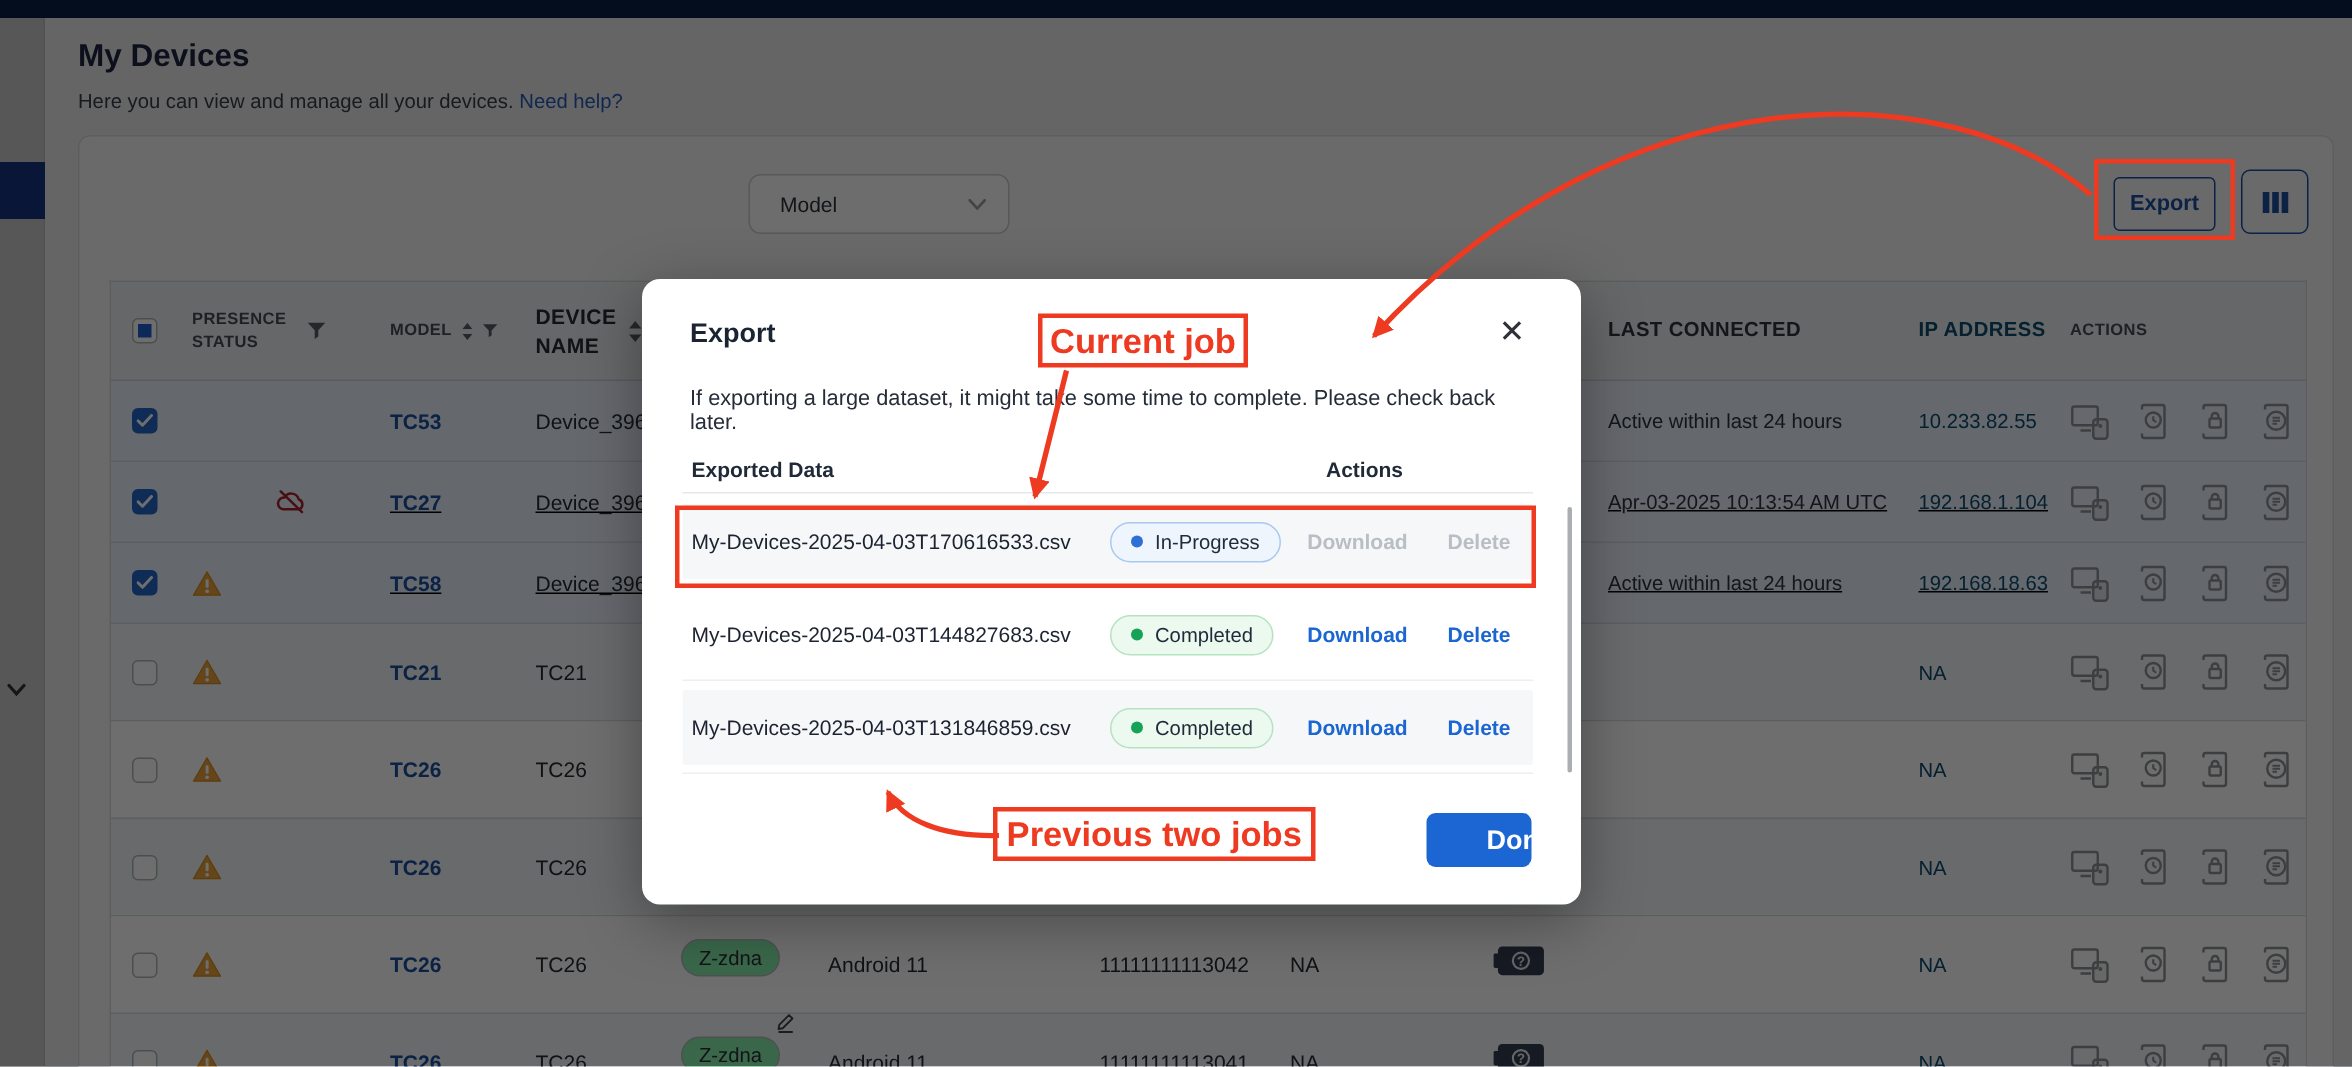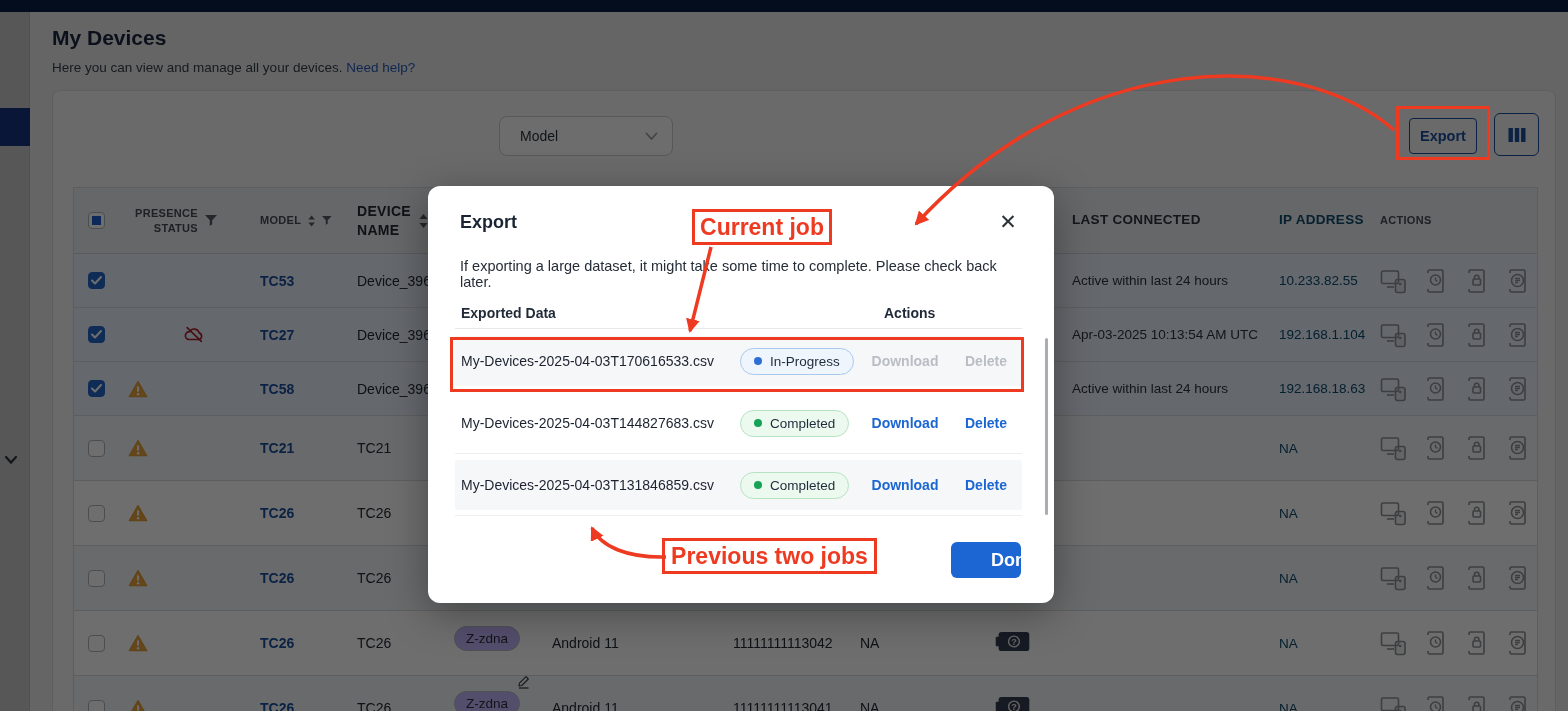--- a/index.html
+++ b/index.html
@@ -58,21 +58,21 @@
   .cb { width:17px; height:17px; border:1.5px solid #aeb4ba; border-radius:4px; background:#fff; display:flex; align-items:center; justify-content:center; cursor:pointer; }
   .cb.on { background:#2466c8; border-color:#2466c8; }
   .cb .tick { display:none; }
   .cb.on .tick { display:block; }
   .cb.ind .indsq { width:9px; height:9px; background:#1f5fd0; }
 
   .pi { display:none; }
   .pi.show { display:inline-flex; }
   .pi.cloud.show { margin-left:55px; }
 
-  .tag-chip { display:inline-flex; border:1px solid #b6bac0; border-radius:14px; padding:4px 11px; font-size:13.5px; color:#2a3038; background:#c4b5fd; margin-top:-10px; }
+  .tag-chip { display:inline-flex; border:1px solid #b6bac0; border-radius:14px; padding:4px 11px; font-size:13.5px; color:#2a3038; background:#86efac; margin-top:-10px; }
   .edit-pencil { position:absolute; left:69px; top:38px; cursor:pointer; }
 
   .aicon { cursor:pointer; display:inline-flex; }
 
   
   .dim { position:absolute; inset:0; background:rgba(0,0,0,0.57); z-index:40; }
   .modal { position:absolute; left:428px; top:186px; width:626px; height:417px; background:#fff; border-radius:12px;
            box-shadow:0 10px 40px rgba(0,0,0,.35); z-index:60; }
   .m-title { position:absolute; left:32px; top:26px; font-size:18px; font-weight:bold; color:#1a2433; }
   .m-close { position:absolute; right:34px; top:24px; width:24px; height:24px; border:none; background:none; font-size:21px; color:#2c3238; cursor:pointer; line-height:22px; }
@@ -146,21 +146,21 @@
   </button>
 
   <div class="dtable">
     <div class="thead">
       <div class="c c-check">
           <span class="cb ind">
             <span class="indsq"></span>
           </span>
         </div>
       <div class="c c-presence hcell">
-        <span style="width:70px;text-align:right;">PRESENCE STATUS</span>
+        <span style="width:70px;">PRESENCE STATUS</span>
         <svg width="12" height="11" viewBox="0 0 12 11">
             <path d="M0 0 H12 L7.2 5.2 V9.3 L4.8 11 V5.2 Z" fill="#565b61"></path>
           </svg>
       </div>
       <div class="c c-model hcell">
         <span>MODEL</span>
         <svg width="9" height="14" viewBox="0 0 9 14">
             <path d="M4.5 0 L8.6 5 H0.4 Z" fill="#565b61"></path>
             <path d="M4.5 14 L0.4 9 H8.6 Z" fill="#565b61"></path>
           </svg>
@@ -245,21 +245,21 @@
       <span class="aicon">
         <svg width="25" height="26" viewBox="0 0 25 26" fill="none" stroke="#8c9095" stroke-width="1.6">
                 <path d="M5 5 V3.5 a1.5 1.5 0 0 1 1.5 -1.5 H18.5 a1.5 1.5 0 0 1 1.5 1.5 V22.5 a1.5 1.5 0 0 1 -1.5 1.5 H6.5 A1.5 1.5 0 0 1 5 22.5 V21"></path>
                 <circle cx="12.5" cy="12.5" r="6"></circle>
                 <path d="M10 10.5 h5 M10 12.5 h5 M10 14.5 h3" stroke-width="1.3"></path>
               </svg>
       </span>
     </div>
   </div>
 
-  <div class="trow sel" style="height: 54px;">
+  <div class="trow sel" style="height: 54px; text-decoration: underline;">
     <div class="c c-check">
             <span class="cb on">
       <svg class="tick" width="11" height="9" viewBox="0 0 11 9">
                 <path d="M1 4.5 L4 7.5 L10 1" fill="none" stroke="#fff" stroke-width="2" stroke-linecap="round" stroke-linejoin="round"></path>
               </svg>
             </span>
     </div>
     <div class="c c-presence">
 
       <span class="pi cloud show">
@@ -311,21 +311,21 @@
       <span class="aicon">
         <svg width="25" height="26" viewBox="0 0 25 26" fill="none" stroke="#8c9095" stroke-width="1.6">
                 <path d="M5 5 V3.5 a1.5 1.5 0 0 1 1.5 -1.5 H18.5 a1.5 1.5 0 0 1 1.5 1.5 V22.5 a1.5 1.5 0 0 1 -1.5 1.5 H6.5 A1.5 1.5 0 0 1 5 22.5 V21"></path>
                 <circle cx="12.5" cy="12.5" r="6"></circle>
                 <path d="M10 10.5 h5 M10 12.5 h5 M10 14.5 h3" stroke-width="1.3"></path>
               </svg>
       </span>
     </div>
   </div>
 
-  <div class="trow sel" style="height: 54px;">
+  <div class="trow sel" style="height: 54px; text-decoration: underline;">
     <div class="c c-check">
             <span class="cb on">
       <svg class="tick" width="11" height="9" viewBox="0 0 11 9">
                 <path d="M1 4.5 L4 7.5 L10 1" fill="none" stroke="#fff" stroke-width="2" stroke-linecap="round" stroke-linejoin="round"></path>
               </svg>
             </span>
     </div>
     <div class="c c-presence">
       <span class="pi warn show">
         <svg width="20" height="18" viewBox="0 0 24 22">

